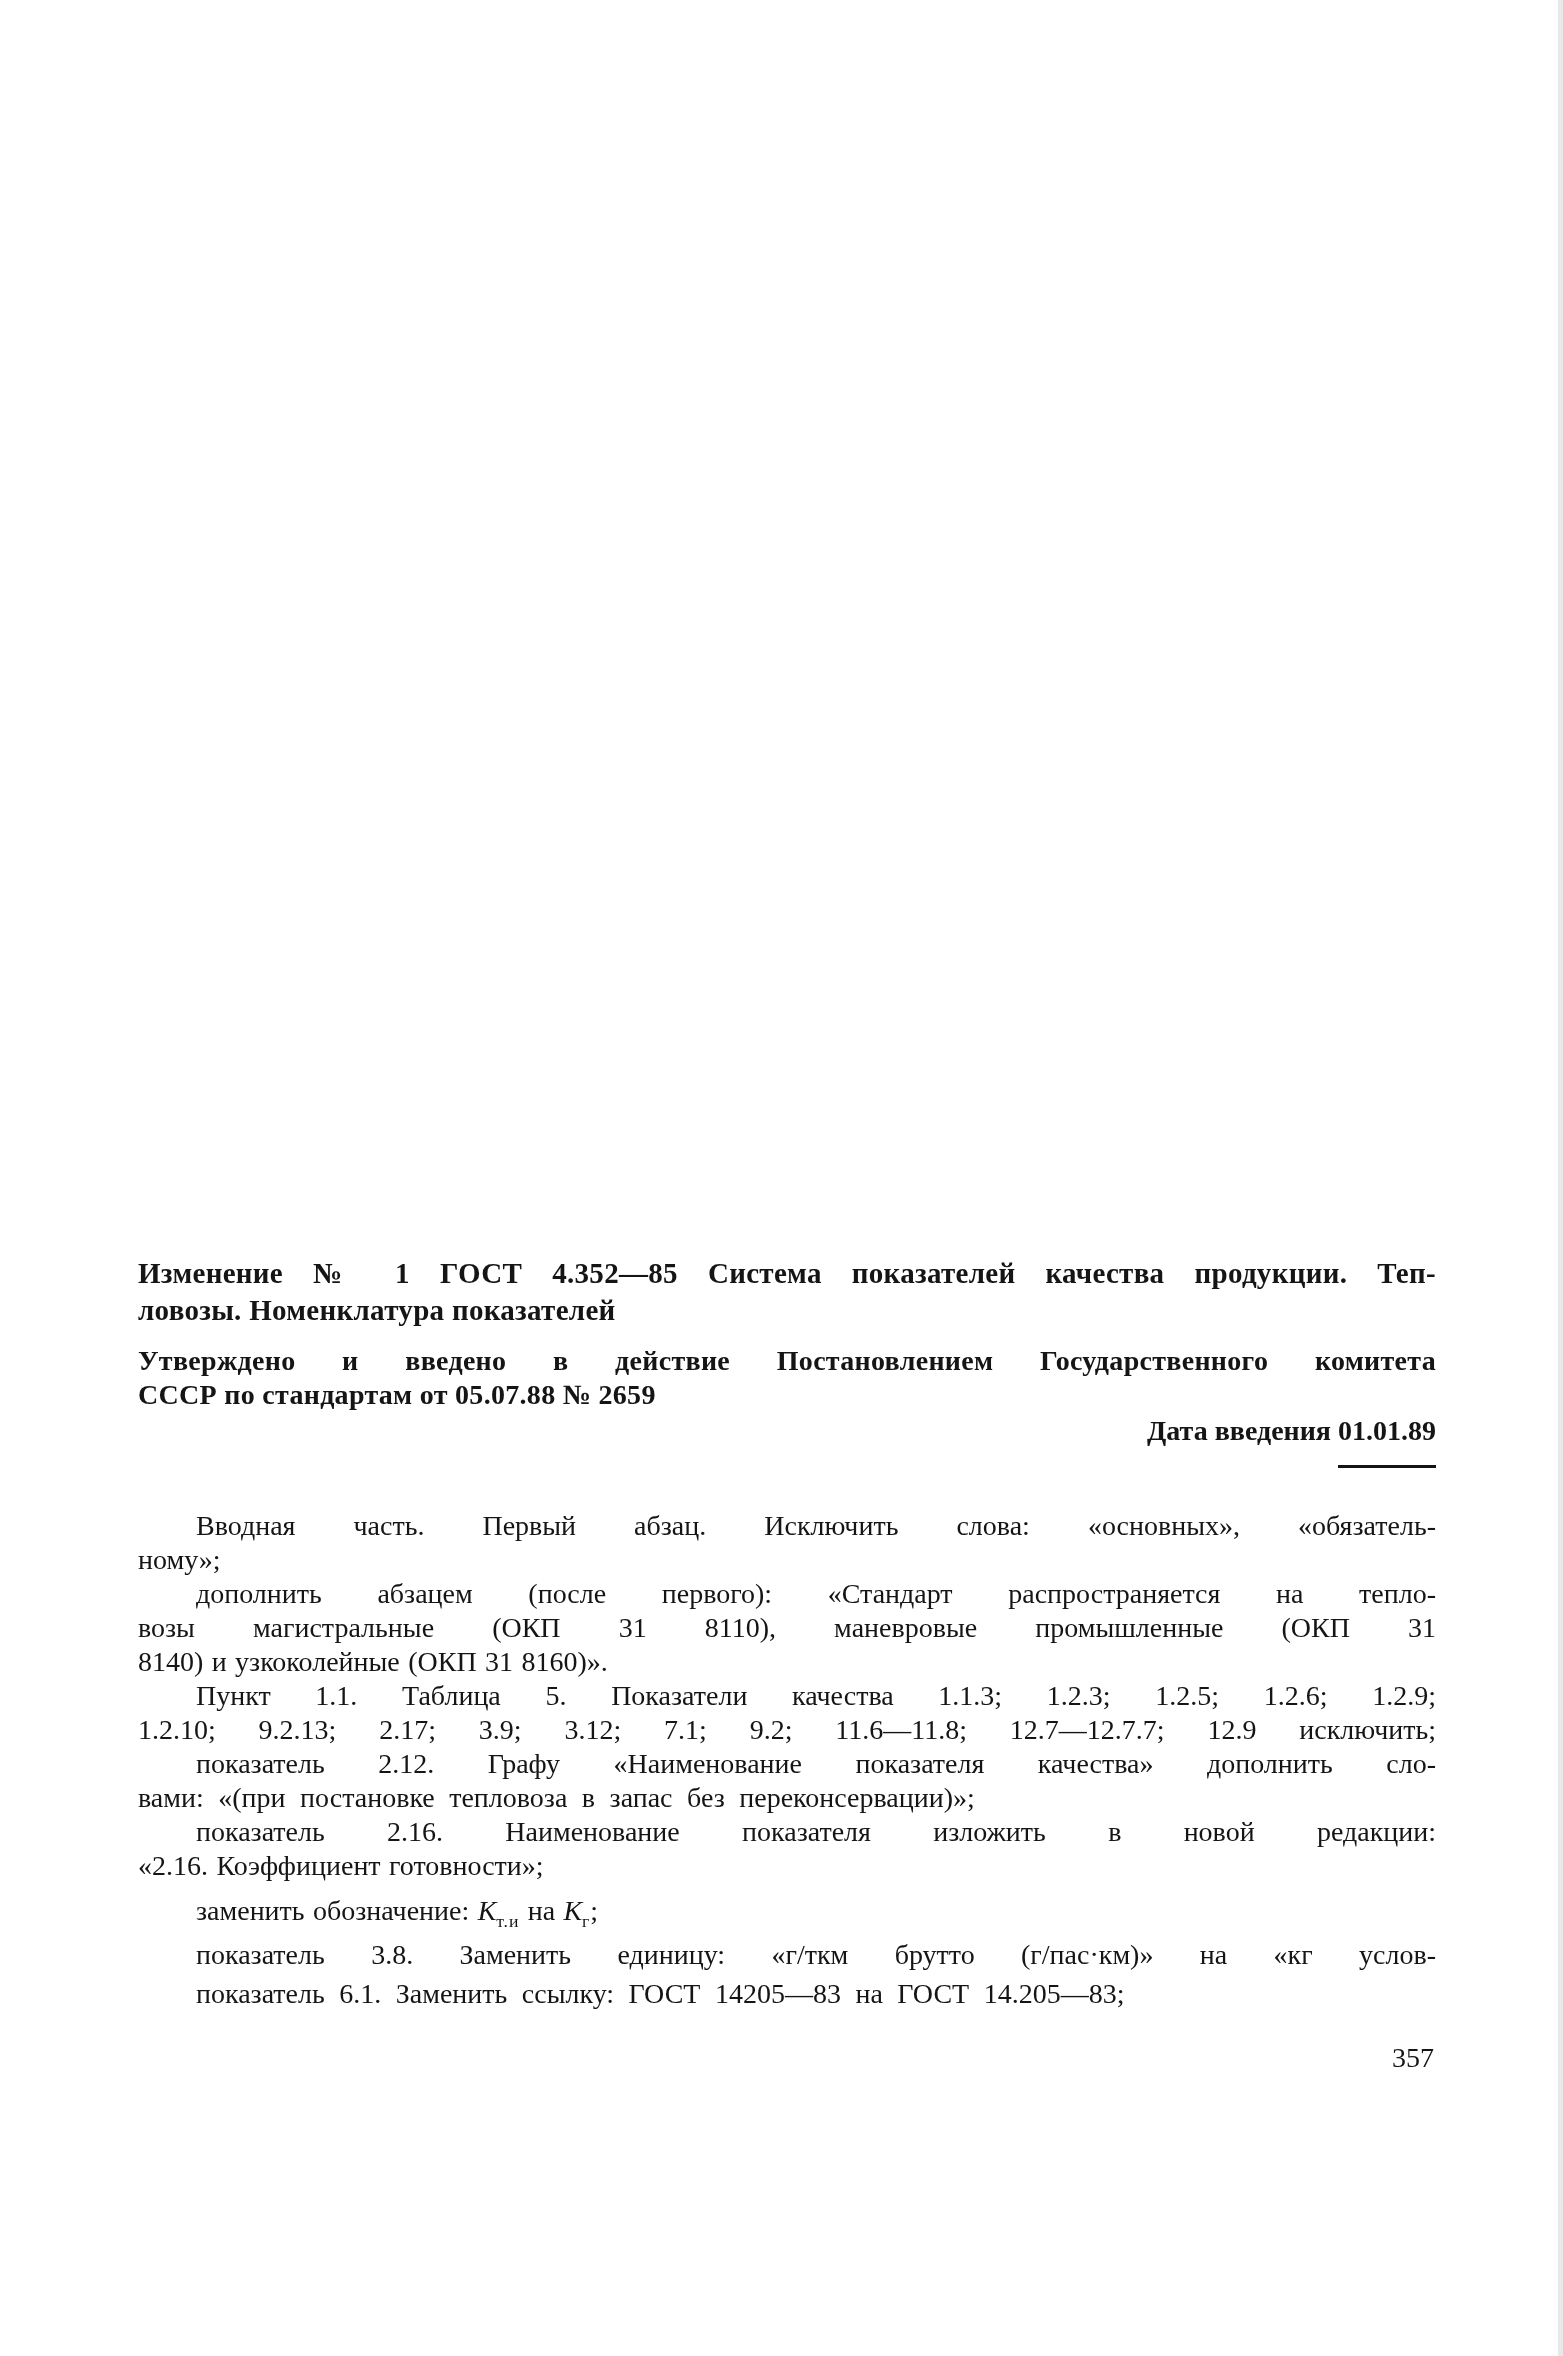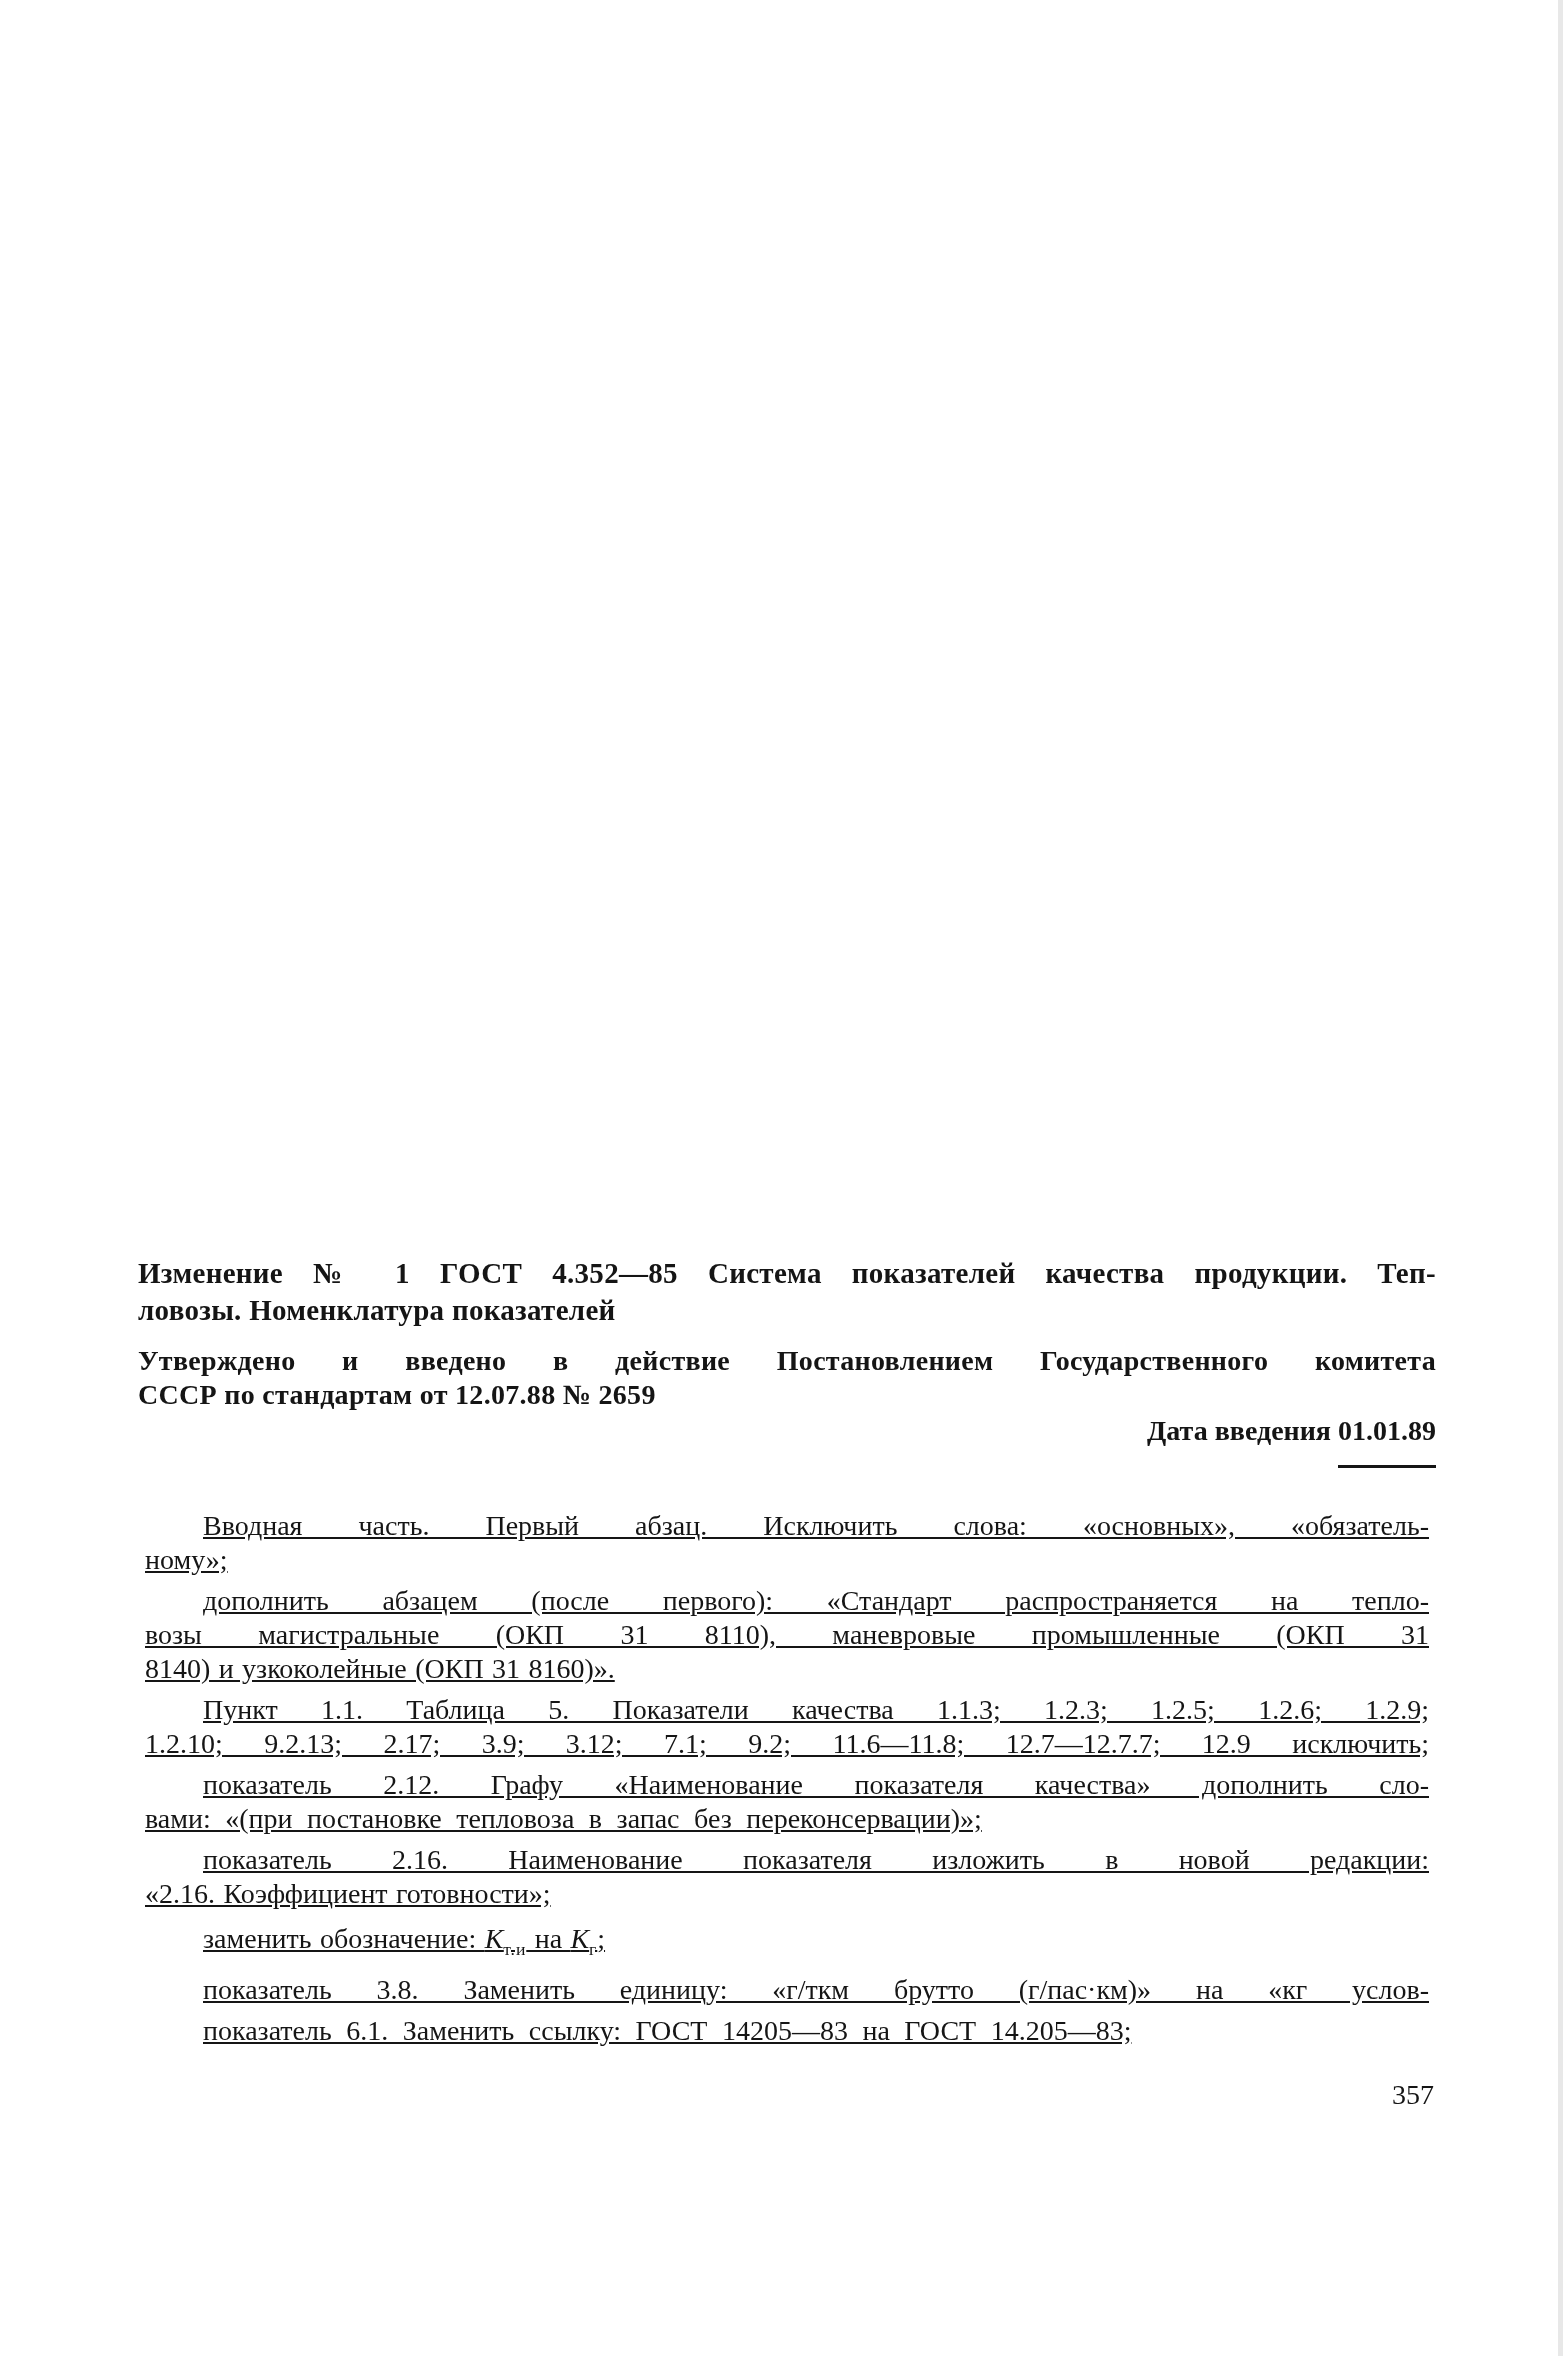--- a/index.html
+++ b/index.html
@@ -50,21 +50,21 @@
     line-height: 30px;
   }
 
   
   .bodytext {
     margin-top: 41px;
     font-size: 28px;
     line-height: 34px;
     word-spacing: 1.4px;
   }
-  .para { margin: 7px; text-decoration: underline; }
+  .para { margin: 0; }
   .para:nth-of-type(6)  { margin-top: 11.2px; }
   .para:nth-of-type(8)  { margin-top: 5.6px; }
   .para:nth-of-type(9)  { margin-top: 8.4px; }
   .para:nth-of-type(10) { margin-top: 9.3px; }
 
   .line { min-height: 34px; }
   .line.full {
     text-align: justify;
     text-align-last: justify;
   }
@@ -106,21 +106,21 @@
 <div class="sheet">
   <div class="textblock">
 
     <div class="doc-title">
       <div class="line full">Изменение № 1 ГОСТ 4.352—85 Система показателей качества продукции. Теп-</div>
       <div class="line left">ловозы. Номенклатура показателей</div>
     </div>
 
     <div class="doc-approved">
       <div class="line full">Утверждено и введено в действие Постановлением Государственного комитета</div>
-      <div class="line left">СССР по стандартам от 12.07.88 № 2659</div>
+      <div class="line left">СССР по стандартам от 05.07.88 № 2659</div>
     </div>
 
     <div class="date-line">
       <span>Дата введения</span>
       <span> </span>
       <span class="underlined">01.01.89</span>
     </div>
 
     <div class="bodytext">
         <div class="para">

